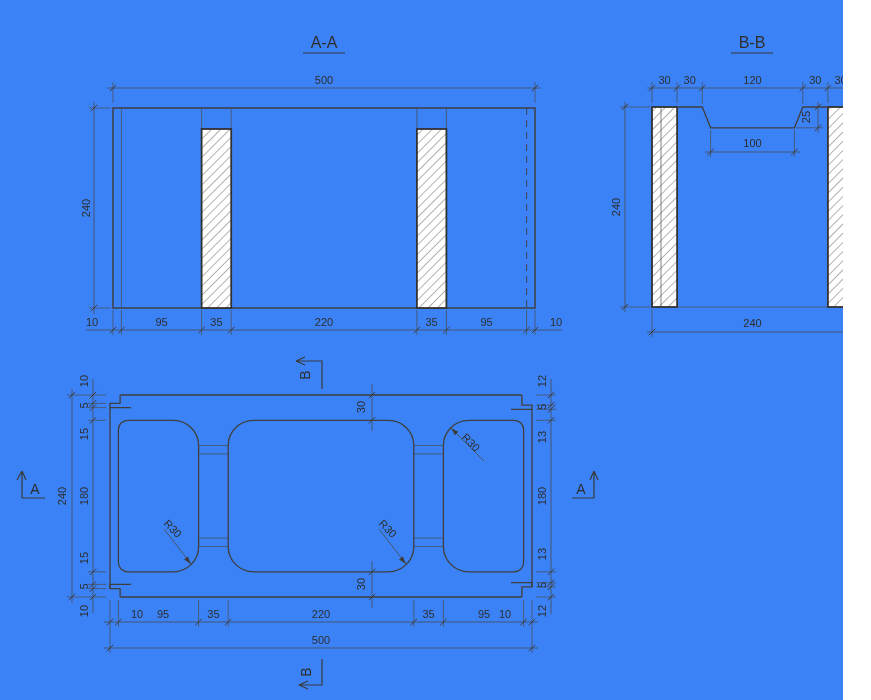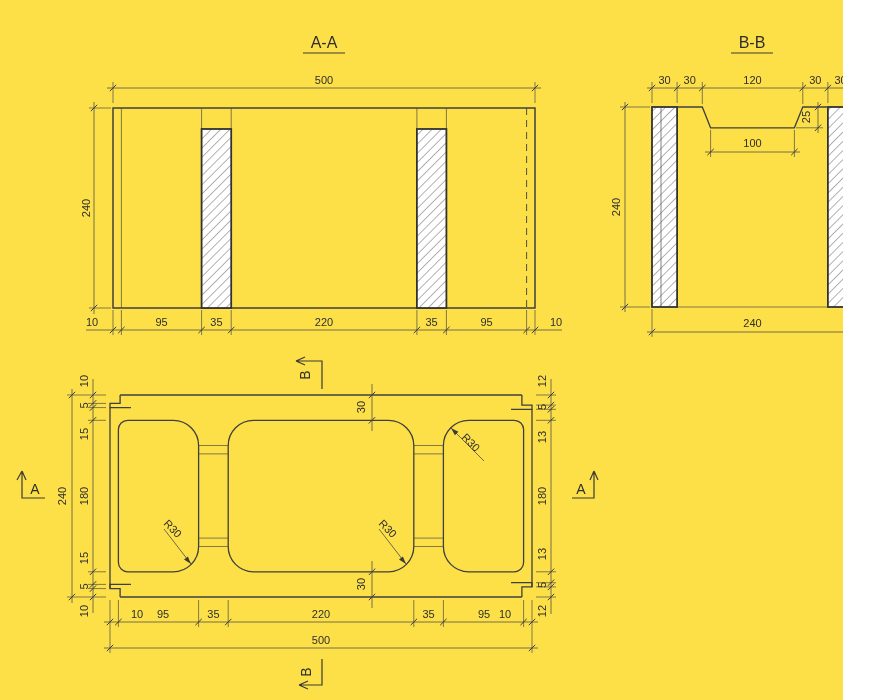--- a/index.html
+++ b/index.html
@@ -1,16 +1,16 @@
 <!DOCTYPE html>
 <html><head>
 <meta charset="utf-8">
 <style>
   html,body{margin:0;padding:0;background:#ffffff;}
-  .canvas{position:relative;width:843px;height:700px;background:#fde047;overflow:hidden;
+  .canvas{position:relative;width:843px;height:700px;background:#3b82f6;overflow:hidden;
           font-family:"Liberation Sans", sans-serif;}
   svg text{fill:#2e2e2e;font-family:"Liberation Sans", sans-serif;font-size:11px;}
   text.title{font-size:16px;}
   text.marker{font-size:14px;}
   .outline{stroke:#3f3f3f;stroke-width:1.3;fill:none;}
   .outline2{stroke:#3f3f3f;stroke-width:1.5;fill:none;}
   .thin{stroke:#4a4a4a;stroke-width:0.7;fill:none;}
   .dim{stroke:#4a4a4a;stroke-width:0.75;fill:none;}
   .tick{stroke:#3c3c3c;stroke-width:1;fill:none;}
   .hatchrect{stroke:#323232;stroke-width:1.8;}

